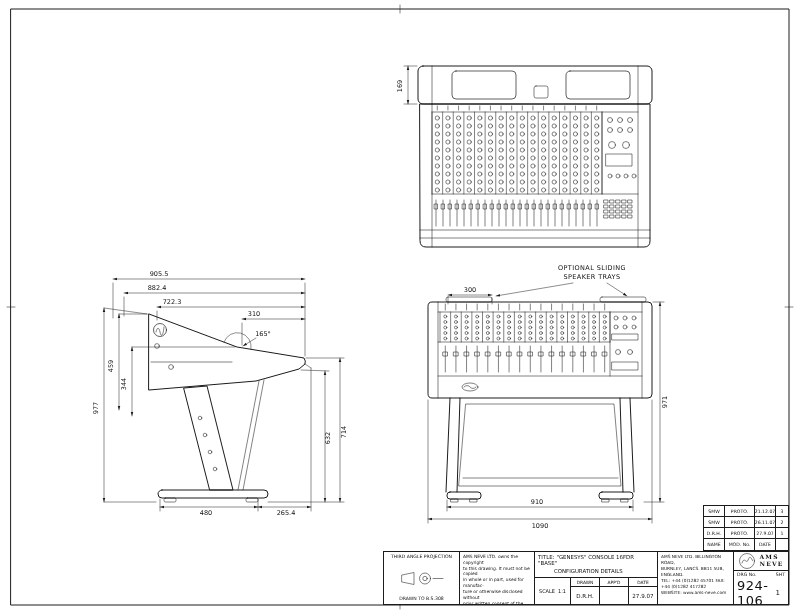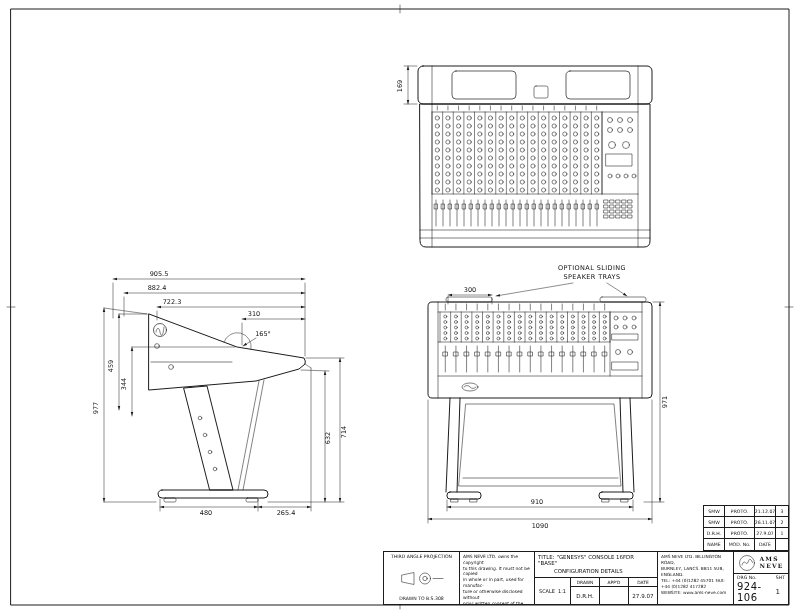--- a/index.html
+++ b/index.html
@@ -32,21 +32,21 @@
   .appr-col:last-child{border-right:none}
   .appr-col .h{height:9px;border-bottom:1px solid #1c1c1c;font-size:4.4px;text-align:center;line-height:9px;box-sizing:border-box}
   .appr-col .val{flex:1;font-size:5.6px;display:flex;align-items:center;justify-content:center}
   .addr{width:76px;padding:2px 3px;font-size:4.3px;line-height:1.4}
   .rightc{width:54px;display:flex;flex-direction:column}
   .logo-box{height:27px;border-bottom:1px solid #1c1c1c;display:flex;align-items:center;justify-content:center;gap:3px;box-sizing:border-box}
   .logo-text{font-size:6px;font-weight:bold;letter-spacing:1.2px;line-height:1.1;font-family:"DejaVu Serif",serif}
   .drg-box{flex:1;display:flex;flex-direction:column;padding:1px 3px;box-sizing:border-box}
   .drg-head{display:flex;justify-content:space-between;font-size:4.4px}
   .drg-vals{flex:1;display:flex;justify-content:space-between;align-items:center}
-  .drgnum{font-size:10px;letter-spacing:.5px}
+  .drgnum{font-size:13px;letter-spacing:.5px}
   .shtnum{font-size:7px;margin-right:5px}
 
   
   .rev{position:absolute;left:703px;top:505px;width:86px;height:46px;border:1px solid #1c1c1c;display:grid;grid-template-columns:21px 30px 21px 1fr;grid-auto-rows:1fr;font-size:4.6px;background:#fff;box-sizing:border-box}
   .rev>div{border-right:1px solid #1c1c1c;border-bottom:1px solid #1c1c1c;display:flex;align-items:center;justify-content:center;overflow:hidden;box-sizing:border-box}
   .rev>div:nth-child(4n){border-right:none}
   .rev>div:nth-child(n+13){border-bottom:none}
 </style>
 </head>
 <body>

